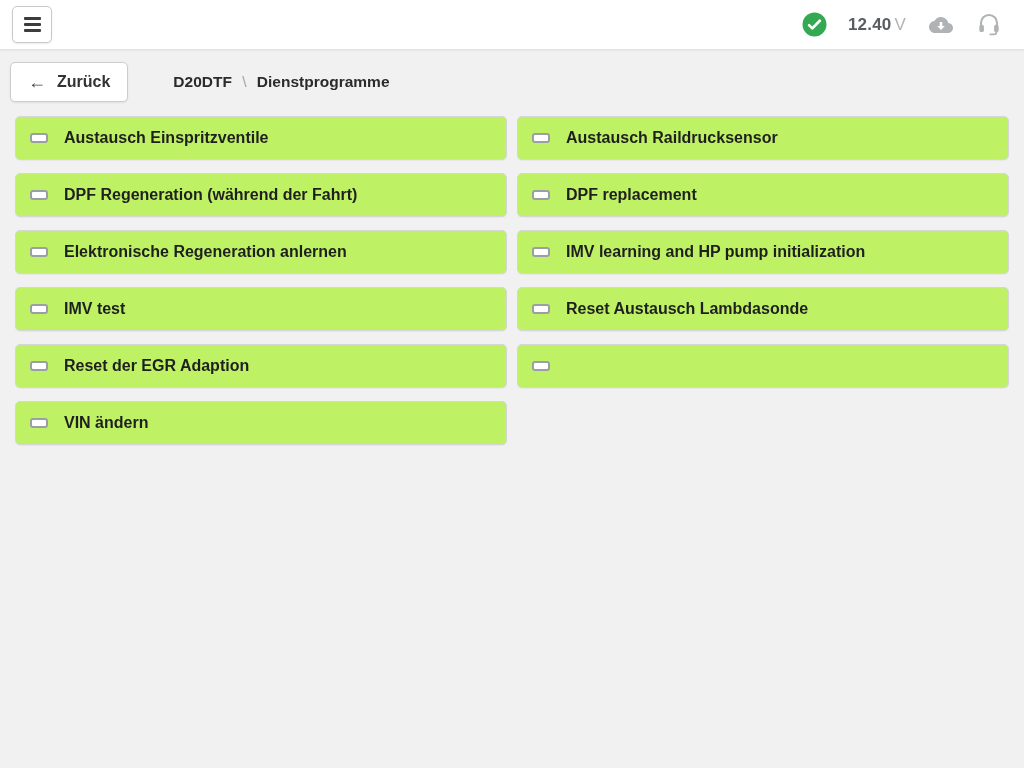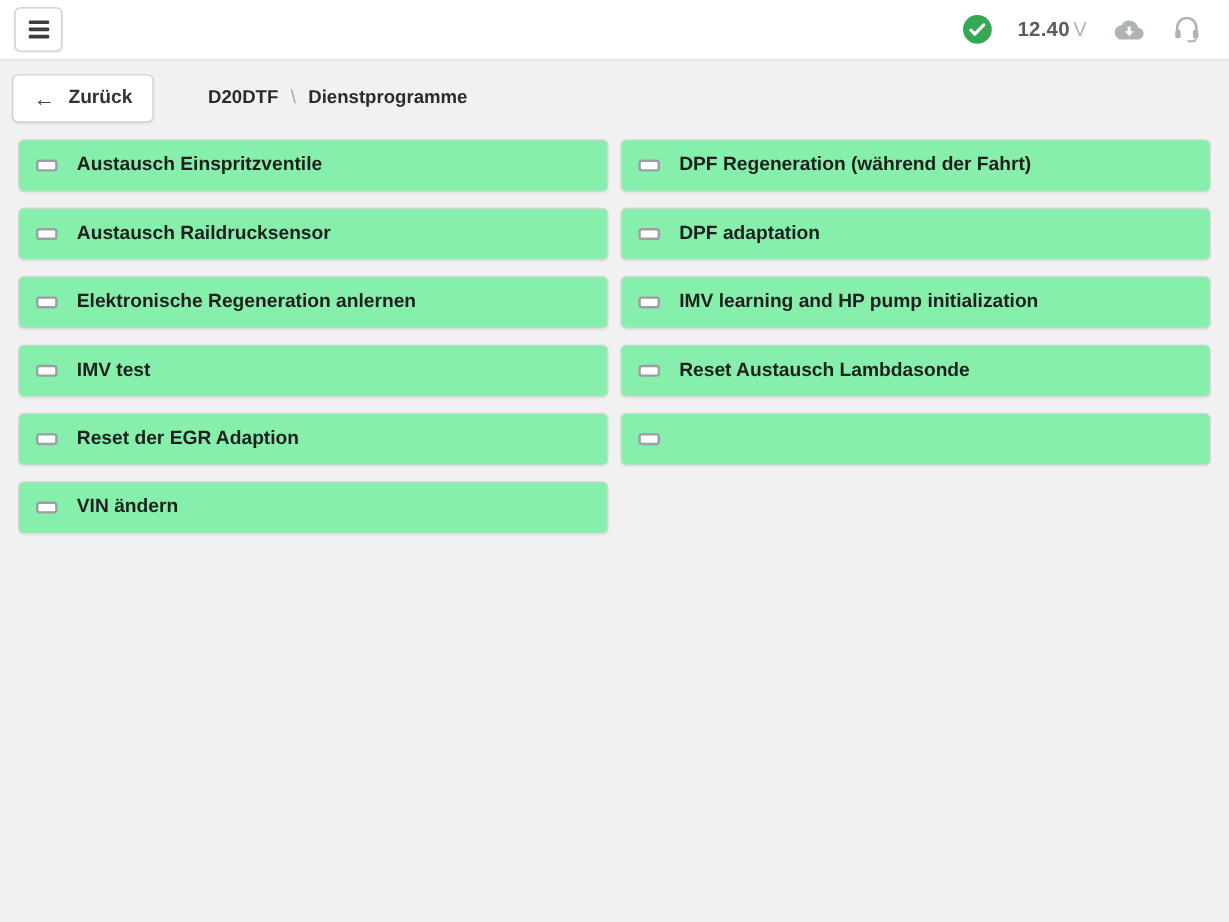--- a/index.html
+++ b/index.html
@@ -69,21 +69,21 @@
   
   .service-grid {
     margin: 14px 15px 0 15px;
     display: grid;
     grid-template-columns: 1fr 1fr;
     column-gap: 10px;
     row-gap: 13px;
   }
   .service-btn {
     height: 44px;
-    background: #86efac;
+    background: #bef264;
     border: 1px solid #d6d6d6;
     border-radius: 5px;
     box-shadow: 0 1px 1px rgba(0,0,0,0.04);
     display: flex;
     align-items: center;
     padding: 0 14px;
     cursor: pointer;
     text-align: left;
     font-family: "Liberation Sans", sans-serif;
     overflow: hidden;
@@ -158,31 +158,31 @@
 </nav>
 
 <main class="service-grid">
   <button class="service-btn">
     <span class="svc-icon"></span>
     <span class="svc-label">Austausch Einspritzventile</span>
   </button>
 
   <button class="service-btn">
     <span class="svc-icon"></span>
+    <span class="svc-label">Austausch Raildrucksensor</span>
+  </button>
+
+  <button class="service-btn">
+    <span class="svc-icon"></span>
     <span class="svc-label">DPF Regeneration (während der Fahrt)</span>
   </button>
 
   <button class="service-btn">
     <span class="svc-icon"></span>
-    <span class="svc-label">Austausch Raildrucksensor</span>
-  </button>
-
-  <button class="service-btn">
-    <span class="svc-icon"></span>
-    <span class="svc-label">DPF adaptation</span>
+    <span class="svc-label">DPF replacement</span>
   </button>
 
   <button class="service-btn">
     <span class="svc-icon"></span>
     <span class="svc-label">Elektronische Regeneration anlernen</span>
   </button>
 
   <button class="service-btn">
     <span class="svc-icon"></span>
     <span class="svc-label">IMV learning and HP pump initialization</span>

